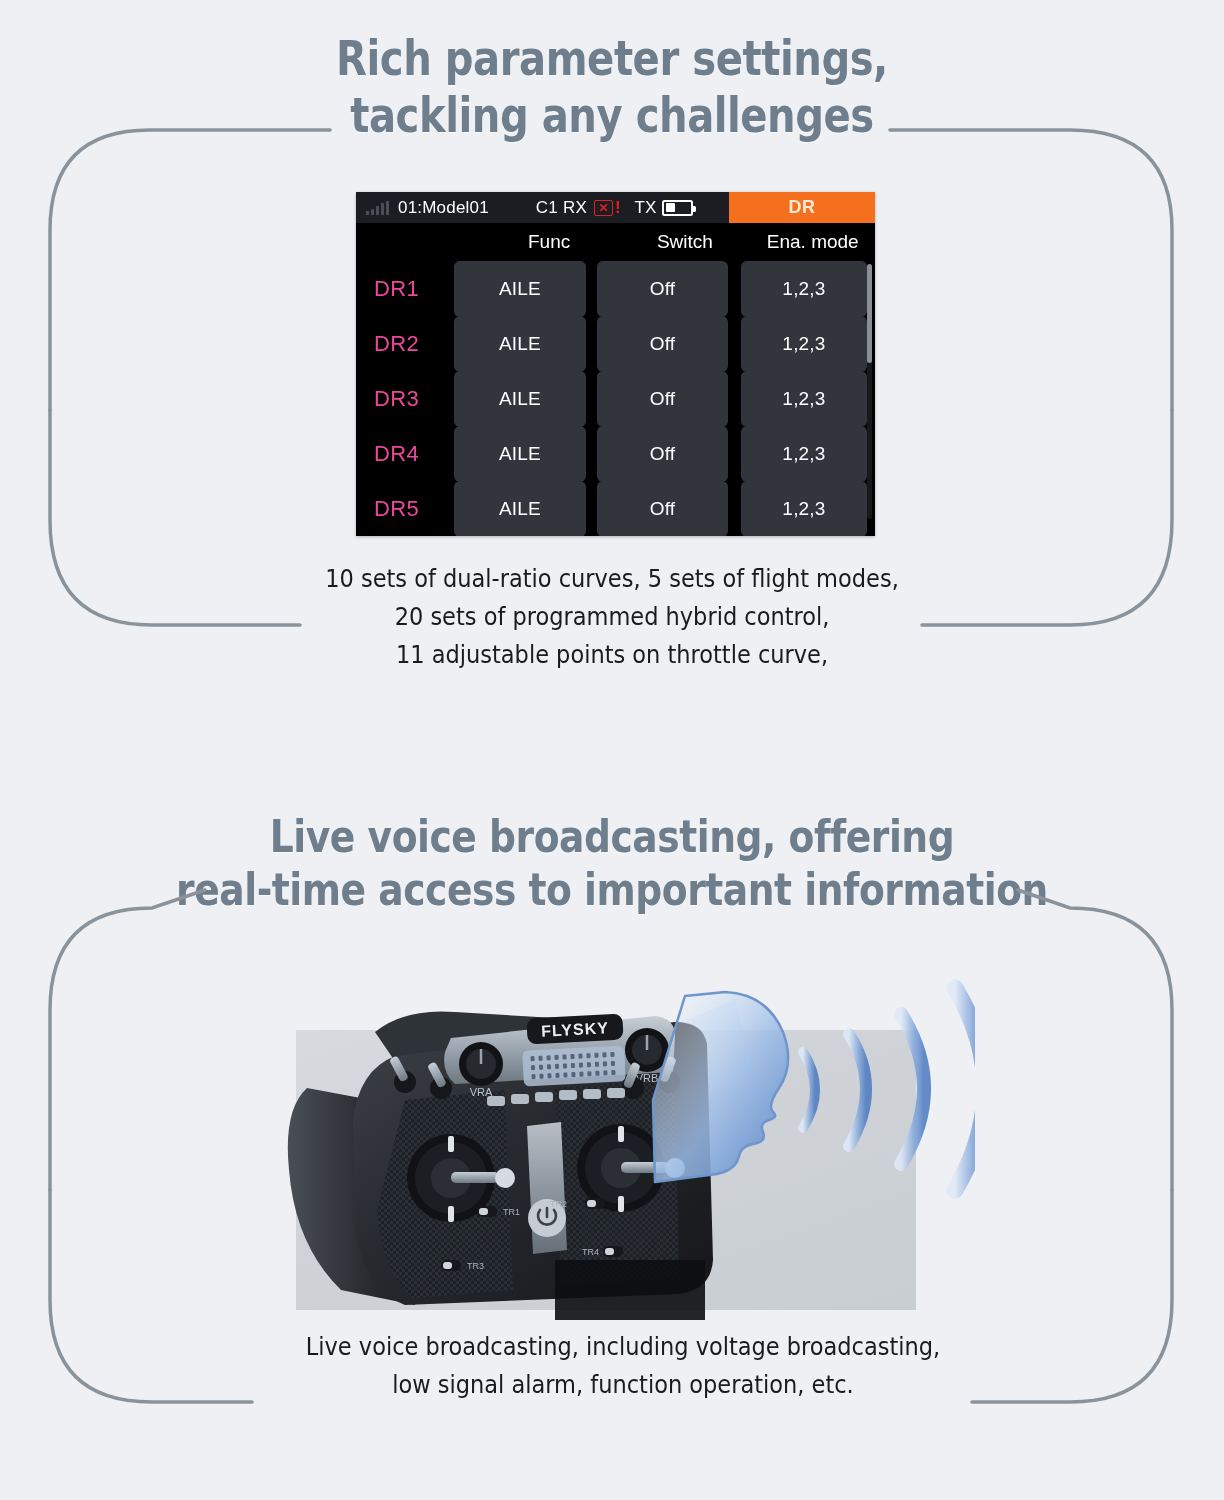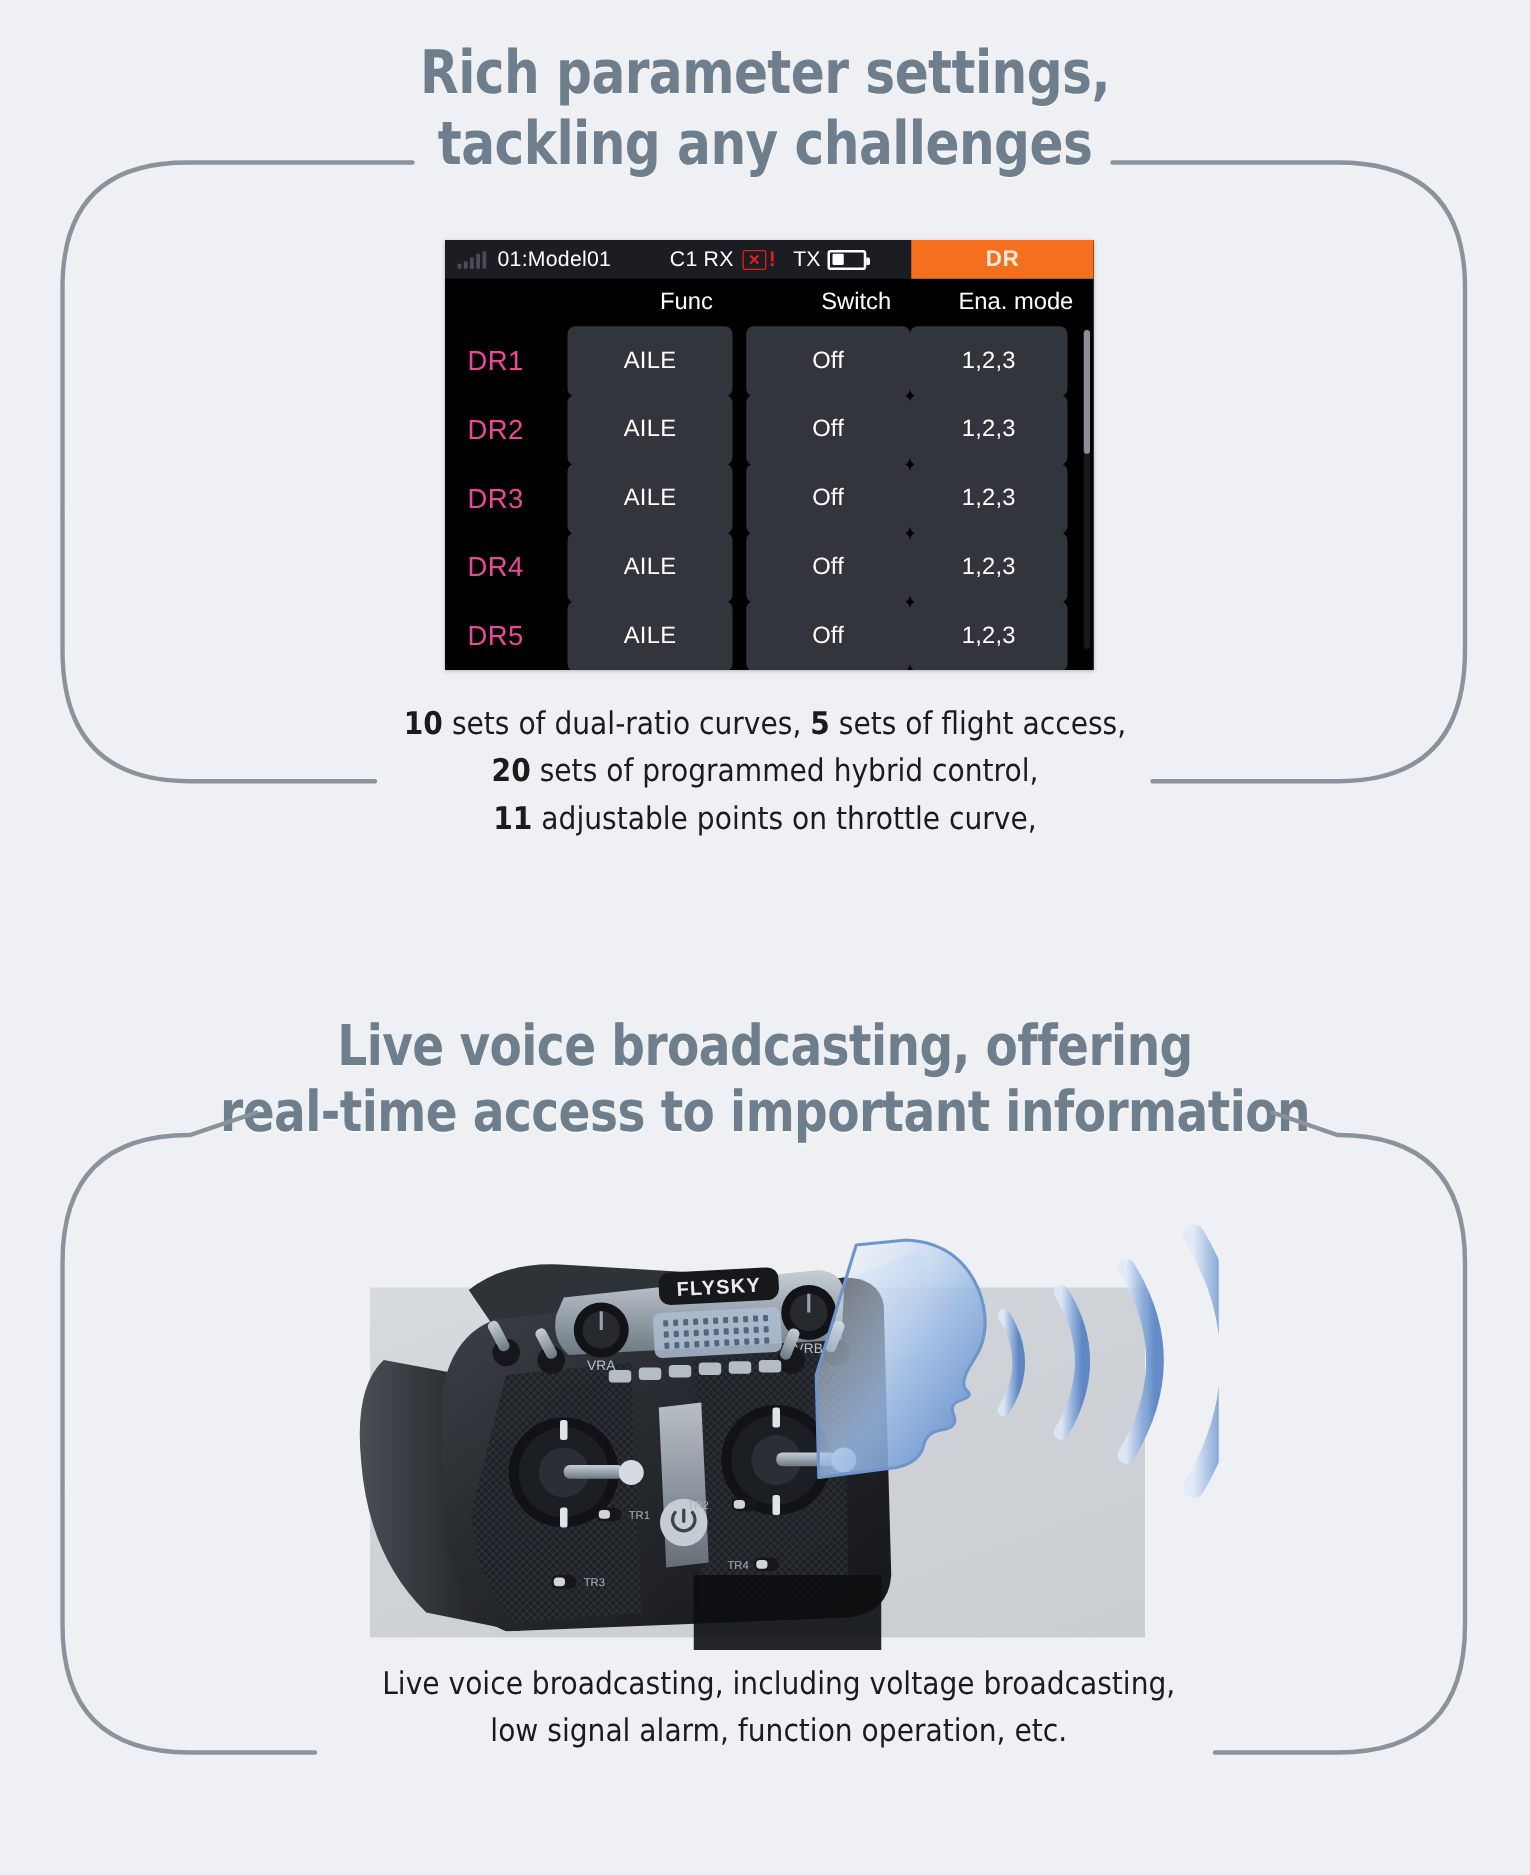--- a/index.html
+++ b/index.html
@@ -96,42 +96,42 @@
 
   .dr-row{ display:flex; align-items:center; height:55px; }
   .dr-name{ width:96px; color:#ec4899; font-size:22px; padding-left:18px; letter-spacing:0.3px; }
   .cell{
     height:56px; border-radius:6px; background:#32353c;
     display:flex; align-items:center; justify-content:center;
     color:#fff; font-size:19px; letter-spacing:0.2px;
   }
   .cell.f{ width:132px; margin-left:2px; }
   .cell.s{ width:131px; margin-left:11px; }
-  .cell.e{ width:126px; }
+  .cell.e{ width:126px; margin-left:13px; }
 
   .lcd-scroll{
     position:absolute; right:3px; top:72px;
     width:5px; height:255px; background:#17181c; border-radius:3px;
   }
   .lcd-scroll .thumb{
     position:absolute; left:0; top:0; width:5px; height:100px;
     background:#8b8e96; border-radius:3px;
   }
 
   
   .caption{
     position:absolute; width:100%; text-align:center;
     color:#1b1b1b;
     font-family:"DejaVu Sans Condensed","Liberation Sans", sans-serif;
     line-height:1.52;
   }
   #cap1{ top:560px; font-size:25px; }
   #cap2{ top:1328px; font-size:25px;margin-left:11px; }
   .caption .ln{ display:block; white-space:nowrap; }
-  .caption b{ font-weight:bold; }
+  .caption b{ font-weight:normal; }
 
   
   .photo{
     position:absolute; left:296px; top:1030px;
     width:620px; height:280px;
     background:linear-gradient(160deg,#d7dade 0%,#cfd3d8 45%,#c9ced3 100%);
   }
   .tx-wrap{ position:absolute; left:255px; top:960px; width:720px; height:360px; }
   .tx-wrap svg{ display:block; }
 </style>
@@ -216,21 +216,21 @@
       <span class="cell s">Off</span>
       <span class="cell e">1,2,3</span>
     </div>
 
     <div class="lcd-scroll">
       <div class="thumb" style="height: 39%; top: 0%;"></div>
     </div>
   </div>
 
   <div class="caption" id="cap1">
-    <span class="ln"><b>10</b><span> sets of dual-ratio curves, </span><b>5</b><span> sets of flight access,</span></span>
+    <span class="ln"><b>10</b><span> sets of dual-ratio curves, </span><b>5</b><span> sets of flight modes,</span></span>
     <span class="ln"><b>20</b><span> sets of programmed hybrid control,</span></span>
     <span class="ln"><b>11</b><span> adjustable points on throttle curve,</span></span>
   </div>
 
   <div class="heading" id="h2">
     <span class="ln">Live voice broadcasting, offering</span>
     <span class="ln">real-time access to important information</span>
   </div>
 
   <div class="frame" style="left:0; top:860px; width:1224px; height:590px;">

